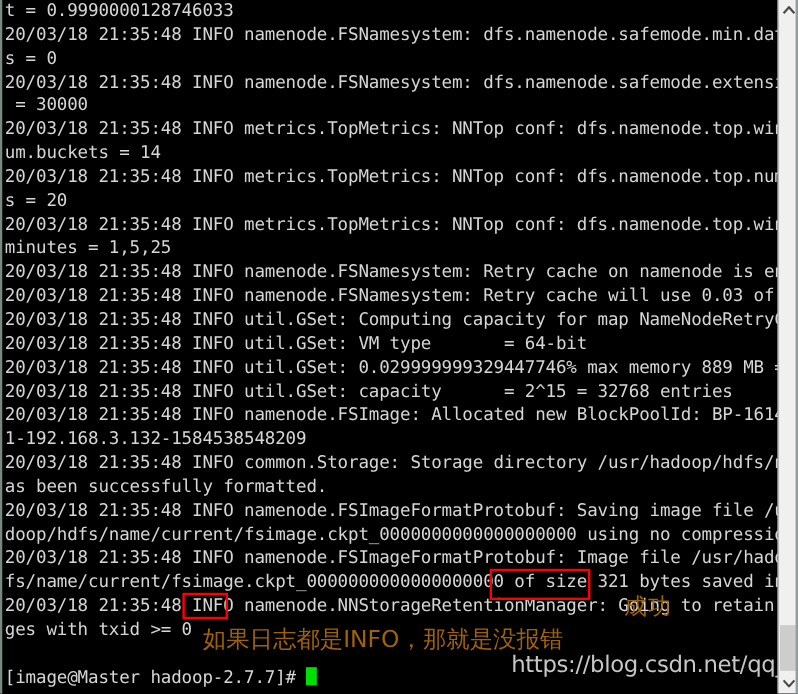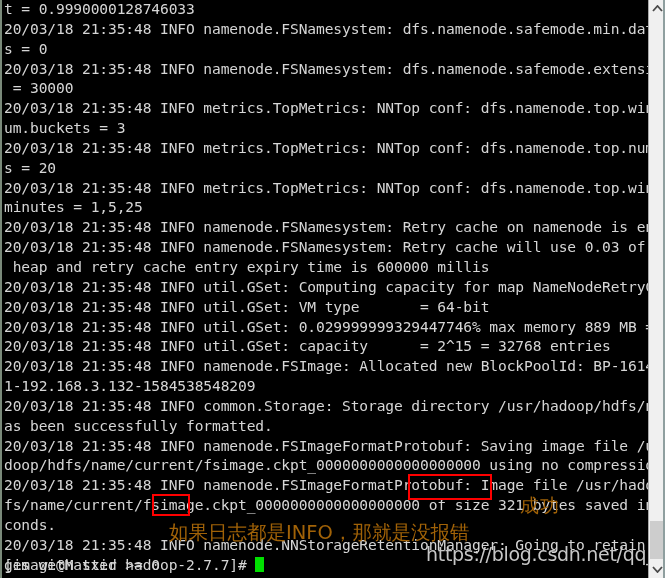--- a/index.html
+++ b/index.html
@@ -160,41 +160,39 @@
 <div id="terminal-window">
 
   <div id="terminal-screen">
     <div id="log-lines">
         <div class="log-line">t = 0.9990000128746033</div>
         <div class="log-line">20/03/18 21:35:48 INFO namenode.FSNamesystem: dfs.namenode.safemode.min.datanode</div>
         <div class="log-line">s = 0</div>
         <div class="log-line">20/03/18 21:35:48 INFO namenode.FSNamesystem: dfs.namenode.safemode.extension</div>
         <div class="log-line"> = 30000</div>
         <div class="log-line">20/03/18 21:35:48 INFO metrics.TopMetrics: NNTop conf: dfs.namenode.top.window.n</div>
-        <div class="log-line">um.buckets = 3</div>
+        <div class="log-line">um.buckets = 14</div>
         <div class="log-line">20/03/18 21:35:48 INFO metrics.TopMetrics: NNTop conf: dfs.namenode.top.num.user</div>
         <div class="log-line">s = 20</div>
         <div class="log-line">20/03/18 21:35:48 INFO metrics.TopMetrics: NNTop conf: dfs.namenode.top.windows.</div>
         <div class="log-line">minutes = 1,5,25</div>
         <div class="log-line">20/03/18 21:35:48 INFO namenode.FSNamesystem: Retry cache on namenode is enabled</div>
         <div class="log-line">20/03/18 21:35:48 INFO namenode.FSNamesystem: Retry cache will use 0.03 of total</div>
-        <div class="log-line"> heap and retry cache entry expiry time is 600000 millis</div>
         <div class="log-line">20/03/18 21:35:48 INFO util.GSet: Computing capacity for map NameNodeRetryCache</div>
         <div class="log-line">20/03/18 21:35:48 INFO util.GSet: VM type       = 64-bit</div>
         <div class="log-line">20/03/18 21:35:48 INFO util.GSet: 0.029999999329447746% max memory 889 MB = 273.</div>
         <div class="log-line">20/03/18 21:35:48 INFO util.GSet: capacity      = 2^15 = 32768 entries</div>
         <div class="log-line">20/03/18 21:35:48 INFO namenode.FSImage: Allocated new BlockPoolId: BP-161475396</div>
         <div class="log-line">1-192.168.3.132-1584538548209</div>
         <div class="log-line">20/03/18 21:35:48 INFO common.Storage: Storage directory /usr/hadoop/hdfs/name h</div>
         <div class="log-line">as been successfully formatted.</div>
         <div class="log-line">20/03/18 21:35:48 INFO namenode.FSImageFormatProtobuf: Saving image file /usr/ha</div>
         <div class="log-line">doop/hdfs/name/current/fsimage.ckpt_0000000000000000000 using no compression</div>
         <div class="log-line">20/03/18 21:35:48 INFO namenode.FSImageFormatProtobuf: Image file /usr/hadoop/hd</div>
         <div class="log-line">fs/name/current/fsimage.ckpt_0000000000000000000 of size 321 bytes saved in 0 se</div>
-        <div class="log-line">conds.</div>
         <div class="log-line">20/03/18 21:35:48 INFO namenode.NNStorageRetentionManager: Going to retain 1 ima</div>
         <div class="log-line">ges with txid &gt;= 0</div>
       </div>
 
     <div id="prompt-line"><span>[image@Master hadoop-2.7.7]# </span><span id="cursor-block"></span></div>
 
     <div class="red-box" id="box-status"></div>
     <div class="red-box" id="box-info"></div>
 
     <div class="red-note" id="note-success">成功</div>

